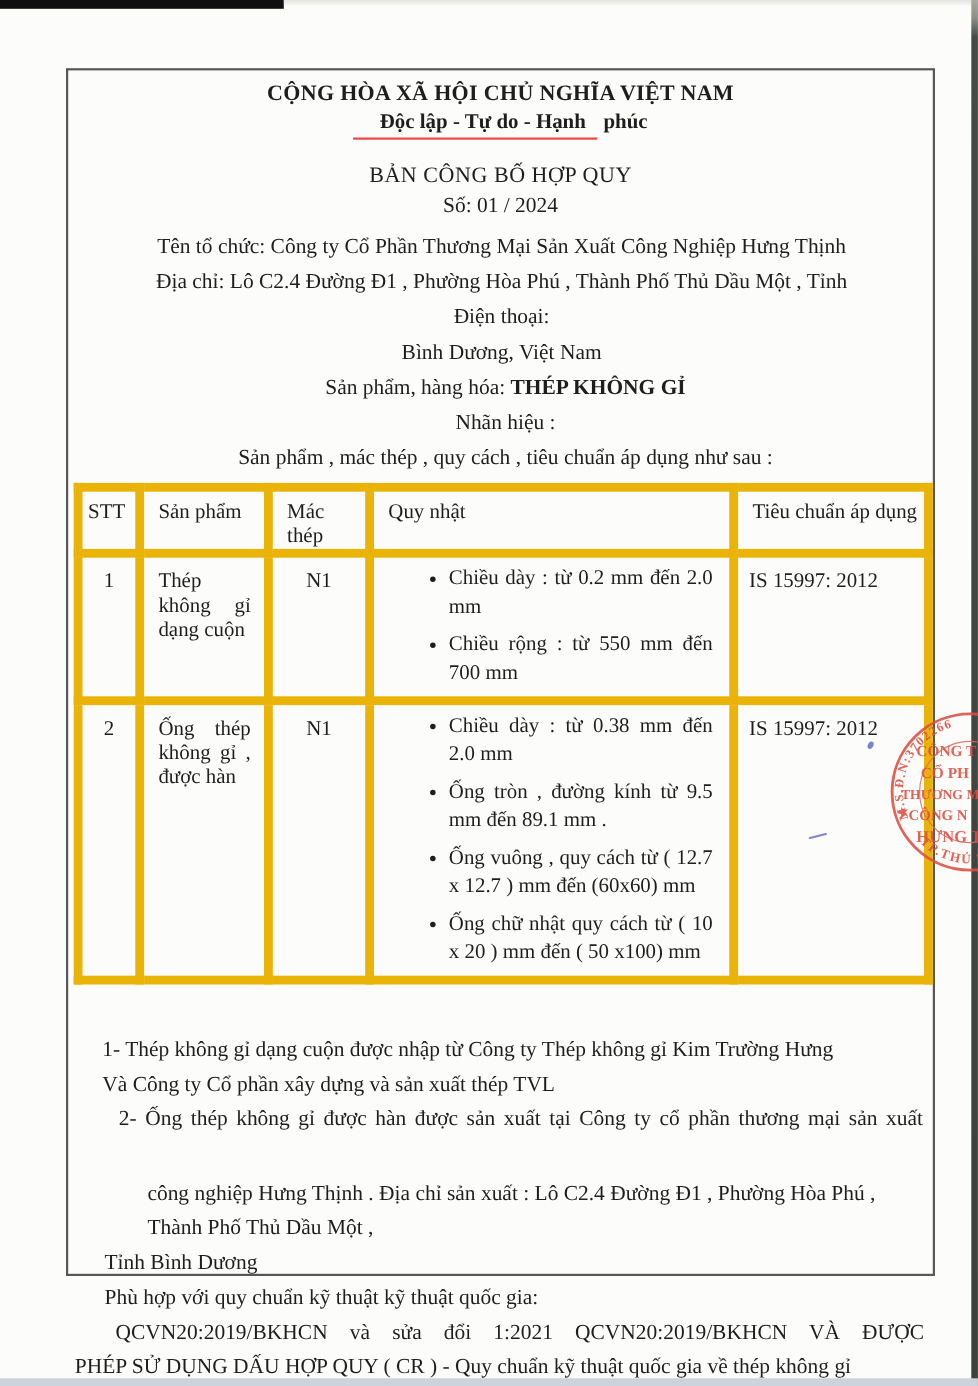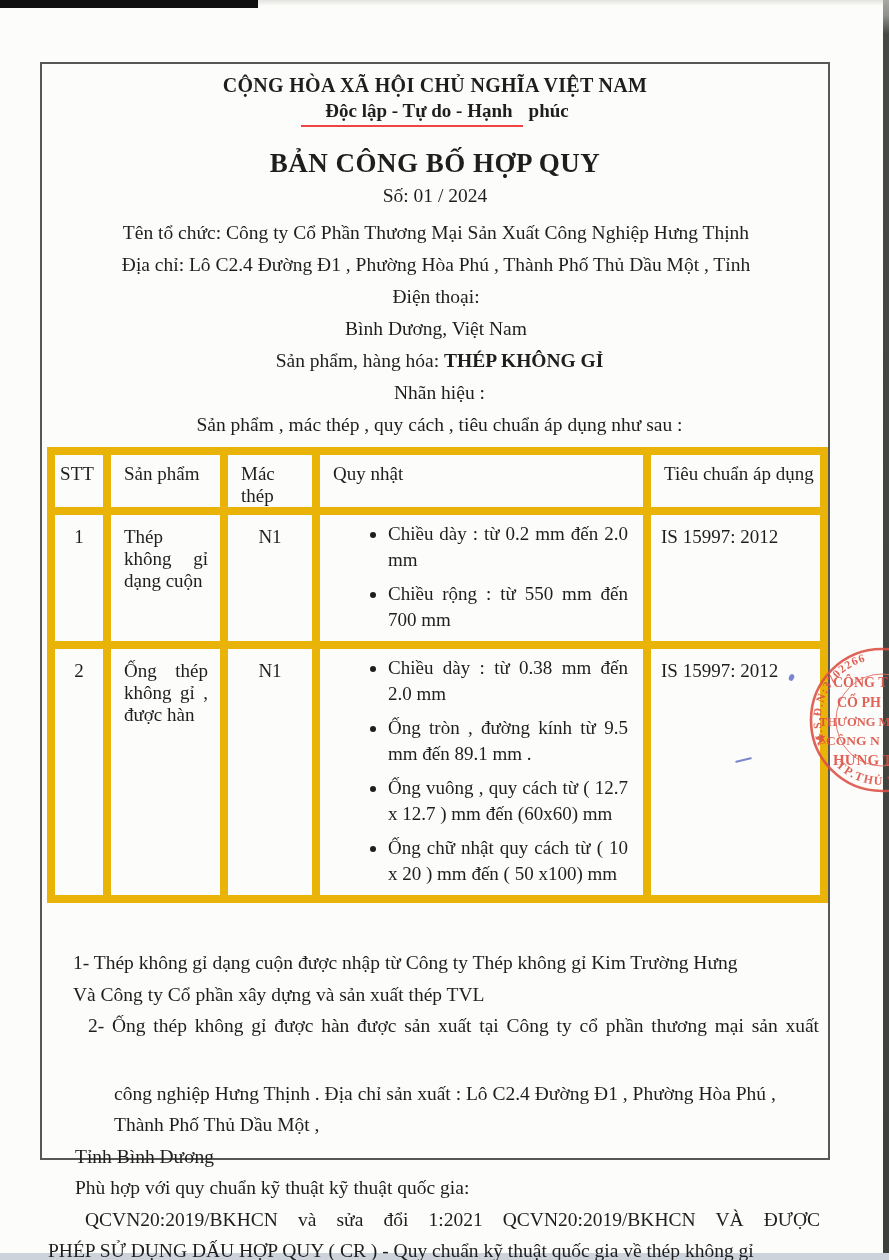--- a/index.html
+++ b/index.html
@@ -12,28 +12,28 @@
   .page{position:absolute;left:0;top:0;width:889px;height:1260px;background:#fcfcfa;overflow:hidden;}
 
   
   .artifact-top-left{position:absolute;left:0;top:0;width:258px;height:8px;background:#101010;}
   .artifact-top-fade{position:absolute;left:258px;top:0;width:626px;height:6px;background:linear-gradient(#e3e3e0,rgba(252,252,250,0));}
   .artifact-right{position:absolute;right:0;top:0;width:6px;height:1260px;
     background:linear-gradient(180deg,#a8a8a3 0px,#8d8f89 16px,#454b44 34px,#3c423b 100%);}
   .artifact-bottom{position:absolute;left:0;bottom:0;width:889px;height:7px;background:#ccd3da;}
 
   
-  .frame{position:absolute;left:40px;top:62px;width:786px;height:1094px;border:2px solid #575757;}
+  .frame{position:absolute;left:60px;top:62px;width:786px;height:1094px;border:2px solid #575757;}
 
   .nat-header{text-align:center;margin-top:10px;}
   .nat-title{font-size:20px;font-weight:bold;letter-spacing:.3px;}
   .motto{margin-top:3px;font-size:19px;font-weight:bold;}
   .motto-underline{display:inline-block;border-bottom:2px solid #ef4444;padding:0 10px 3px 24px;}
   .motto-tail{margin-left:6px;text-align:right;}
-  .doc-title{text-align:center;margin-top:21px;font-size:27px;font-weight:bold;letter-spacing:.5px;}
+  .doc-title{text-align:center;margin-top:21px;font-size:20px;font-weight:normal;letter-spacing:.5px;}
   .doc-number{text-align:center;margin-top:6px;font-size:19.5px;}
 
   .info{margin-top:10px;padding:0 26px 0 28px;font-size:19.5px;line-height:32px;text-align:center;}
   .indent7{padding-left:7px;}
   .bold{font-weight:bold;}
 
   table.spec-table{border-collapse:collapse;table-layout:fixed;width:773px;margin:6px 0 0 5px;font-size:19px;}
   .spec-table th,.spec-table td{border:8px solid #eab308;vertical-align:top;text-align:left;font-weight:normal;}
   .spec-table th{height:38px;padding:8px 6px 0 13px;}
   .spec-table th.c-stt{text-align:center;padding-left:2px;}

